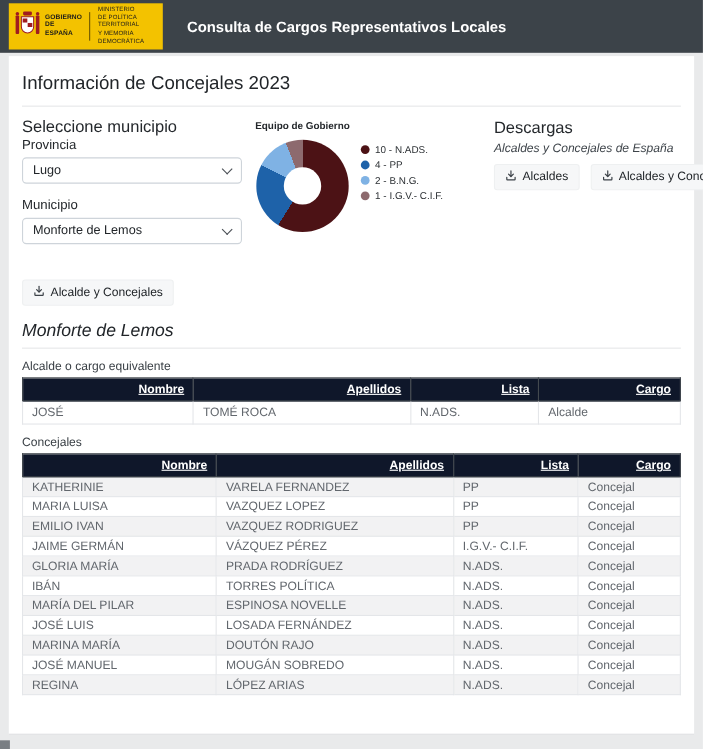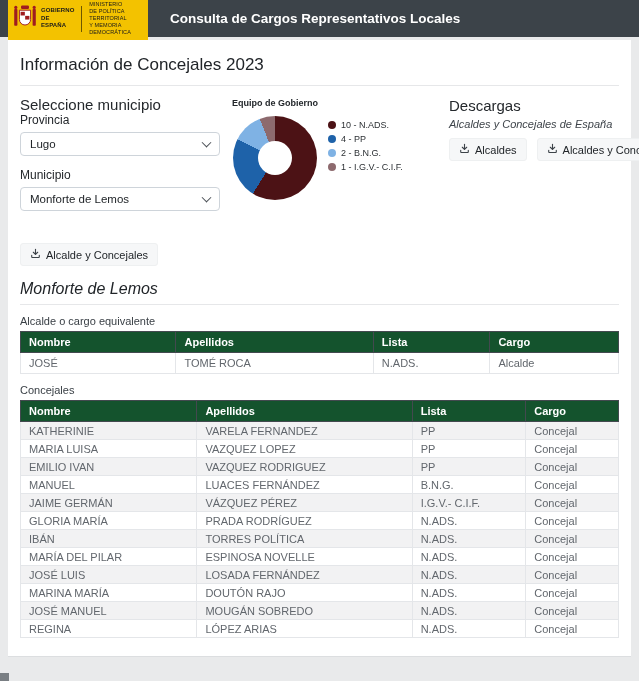--- a/index.html
+++ b/index.html
@@ -1,20 +1,20 @@
 <!DOCTYPE html>
 <html><head>
 <meta charset="utf-8">
 <style>
   * { box-sizing: border-box; margin: 0; padding: 0; }
   html,body { width: 639px; height: 681px; overflow: hidden; }
   body { background: #e9eaeb; font-family: "Liberation Sans", sans-serif; color: #212529; }
 
   
-  .app-header { height: 37px; background: #3c4349; display: flex; align-items: center; }
+  .app-header { height: 48px; background: #3c4349; display: flex; align-items: center; }
   .gob-logo { margin-left: 8px; width: 140px; height: 42px; background: #f3c200; display: flex; align-items: center; padding: 2px 5px; gap: 4px; }
   .coat { flex: none; }
   .gob-text { font-size: 6px; font-weight: bold; color: #1a1a1a; line-height: 1.25; letter-spacing: .1px; }
   .logo-divider { width: 1px; height: 26px; background: rgba(0,0,0,.55); margin: 0 3px; }
   .min-text { font-size: 5.5px; color: #1a1a1a; line-height: 1.3; letter-spacing: .1px; }
   .app-title { color: #fff; font-size: 13.5px; font-weight: 600; margin-left: 22px; }
 
   
   .card { background: #fff; margin: 3px 8px 0 8px; padding: 13px 12px 0 12px; height: 617px; border-bottom: 1px solid #dcdee0; position: relative; }
   h1.page-title { font-size: 17px; font-weight: normal; color: #212529; margin: 2px 0 10px 0; }
@@ -43,21 +43,21 @@
   .dl-subtitle { font-size: 11px; font-style: italic; color: #3e444a; margin-bottom: 8px; }
   .dl-buttons { display: flex; gap: 10px; }
   .btn-light { display: inline-flex; align-items: center; gap: 5px; background: #f6f7f8; border: 1px solid #eef0f1; border-radius: 3px; padding: 4px 9px; font-family: "Liberation Sans", sans-serif; font-size: 11px; color: #212529; cursor: pointer; white-space: nowrap; }
   .muni-btn-row { margin: 20px 0 6px 0; }
 
   
   h2.muni-title { font-size: 16px; font-weight: 400; font-style: italic; color: #212529; margin: 14px 0 6px 0; }
   .tbl-caption { font-size: 11px; color: #3a4046; margin: 6px 0 4px 0; }
 
   table { width: 100%; border-collapse: collapse; font-size: 11px; table-layout: fixed; }
-  thead th { background: #14532d; color: #fff; font-weight: bold; text-align: left; padding: 4px 8px; border: 1px solid #43494f; }
+  thead th { background: #0f172a; color: #fff; font-weight: bold; text-align: right; padding: 4px 8px; border: 1px solid #43494f; text-decoration: underline; }
   tbody td { color: #62676d; padding: 4px 8px; border: 1px solid #e4e6e9; background: #fff; overflow: hidden; white-space: nowrap; }
   .table-alcalde { margin-bottom: 10px; }
   .table-alcalde th:nth-child(1), .table-alcalde td:nth-child(1) { width: 26%; }
   .table-alcalde th:nth-child(2), .table-alcalde td:nth-child(2) { width: 33%; }
   .table-alcalde th:nth-child(3), .table-alcalde td:nth-child(3) { width: 19.5%; }
   .table-alcalde th:nth-child(4), .table-alcalde td:nth-child(4) { width: 21.5%; }
   .table-concejales td { padding: 2.5px 8px; }
   .table-concejales th:nth-child(1), .table-concejales td:nth-child(1) { width: 29.5%; }
   .table-concejales th:nth-child(2), .table-concejales td:nth-child(2) { width: 36%; }
   .table-concejales th:nth-child(3), .table-concejales td:nth-child(3) { width: 19%; }
@@ -236,26 +236,20 @@
           <td>PP</td>
           <td>Concejal</td>
         </tr>
         <tr>
           <td>EMILIO IVAN</td>
           <td>VAZQUEZ RODRIGUEZ</td>
           <td>PP</td>
           <td>Concejal</td>
         </tr>
         <tr>
-          <td>MANUEL</td>
-          <td>LUACES FERNÁNDEZ</td>
-          <td>B.N.G.</td>
-          <td>Concejal</td>
-        </tr>
-        <tr>
           <td>JAIME GERMÁN</td>
           <td>VÁZQUEZ PÉREZ</td>
           <td>I.G.V.- C.I.F.</td>
           <td>Concejal</td>
         </tr>
         <tr>
           <td>GLORIA MARÍA</td>
           <td>PRADA RODRÍGUEZ</td>
           <td>N.ADS.</td>
           <td>Concejal</td>

